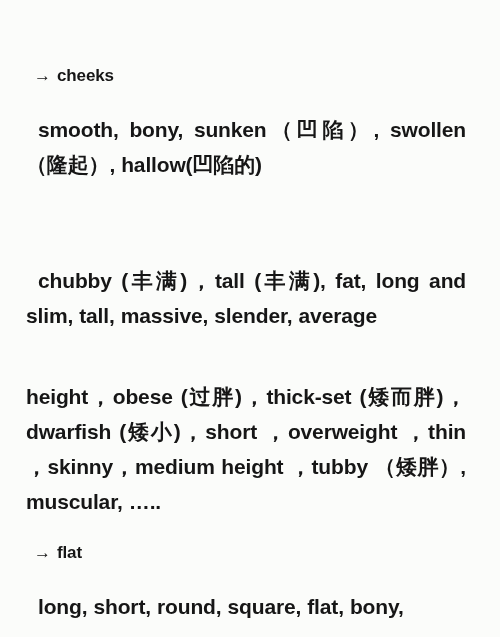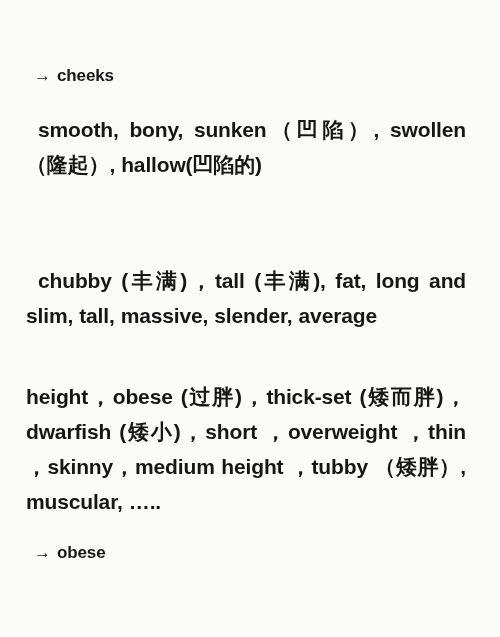--- a/index.html
+++ b/index.html
@@ -81,17 +81,18 @@
   </div>
 
   <div class="para indent" id="p-cheeks">smooth, bony, sunken（凹陷）, swollen（隆起）, hallow(凹陷的)</div>
 
 
   <div class="para indent" id="p-figure">chubby (丰满)，tall (丰满), fat, long and slim, tall, massive, slender, average</div>
 
   <div class="para" id="p-height">height，obese (过胖)，thick-set (矮而胖)，dwarfish (矮小)，short ，overweight ，thin ，skinny，medium height ，tubby （矮胖）, muscular, …..</div>
 
   <div class="heading" id="h-face">
-    <span class="arrow">→</span><span>obese</span>
+    <span class="arrow">→</span><span>flat</span>
   </div>
 
+  <div class="para indent nojust" id="p-face">long, short, round, square, flat, bony,</div>
 
 </div>
 
 </body></html>

